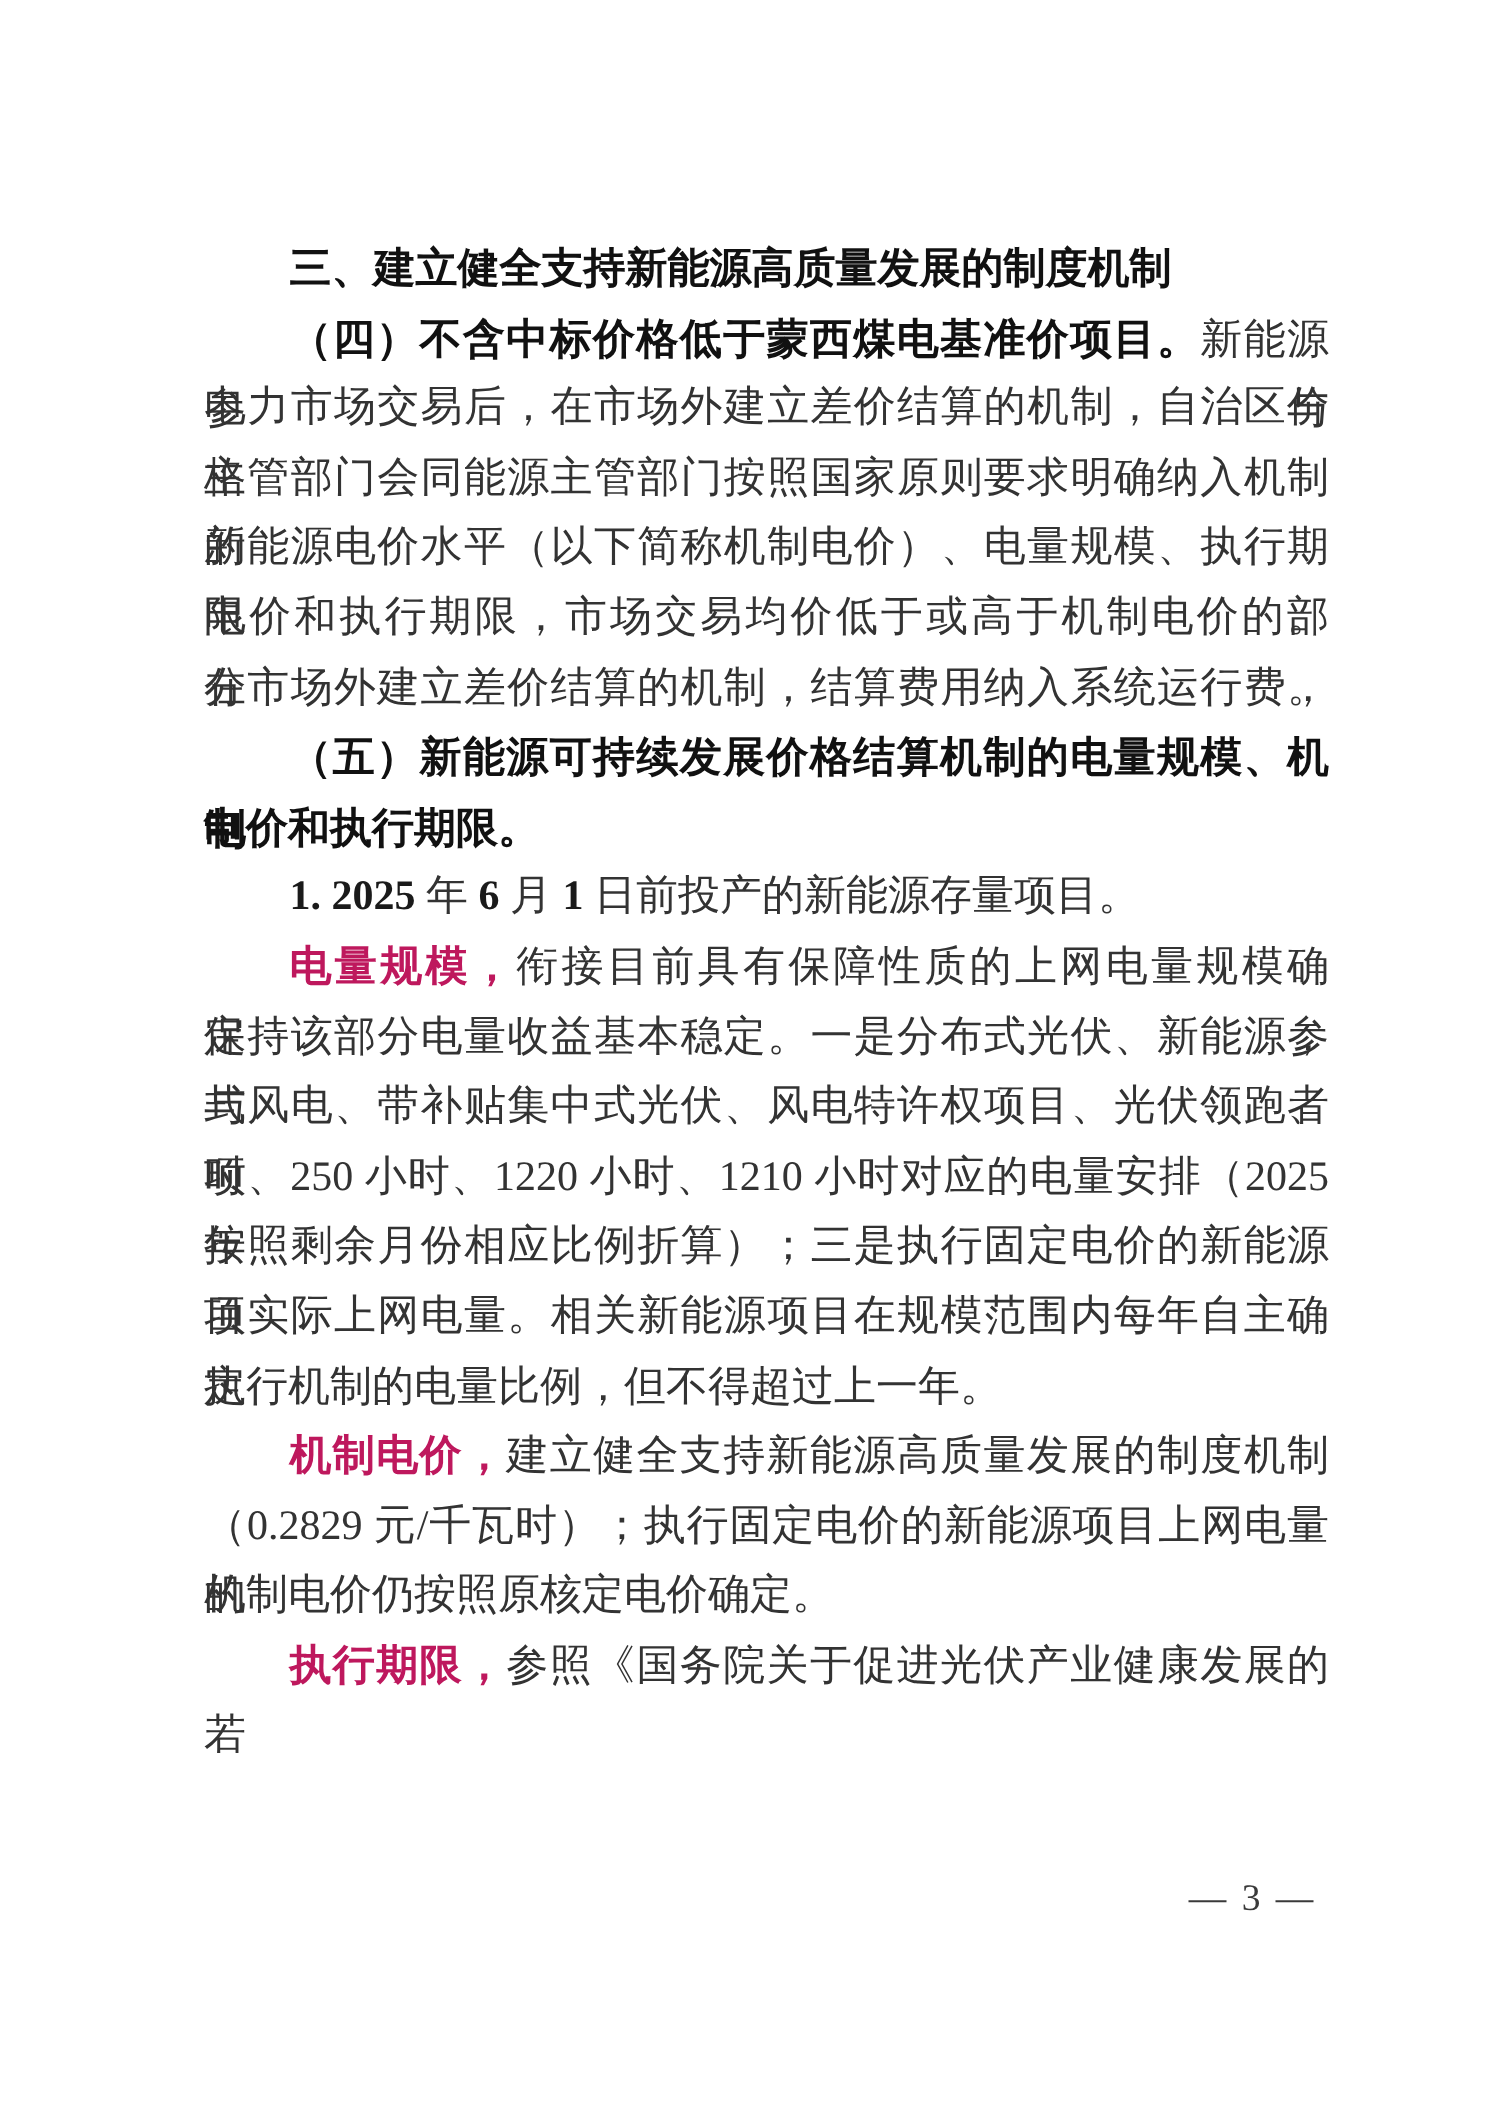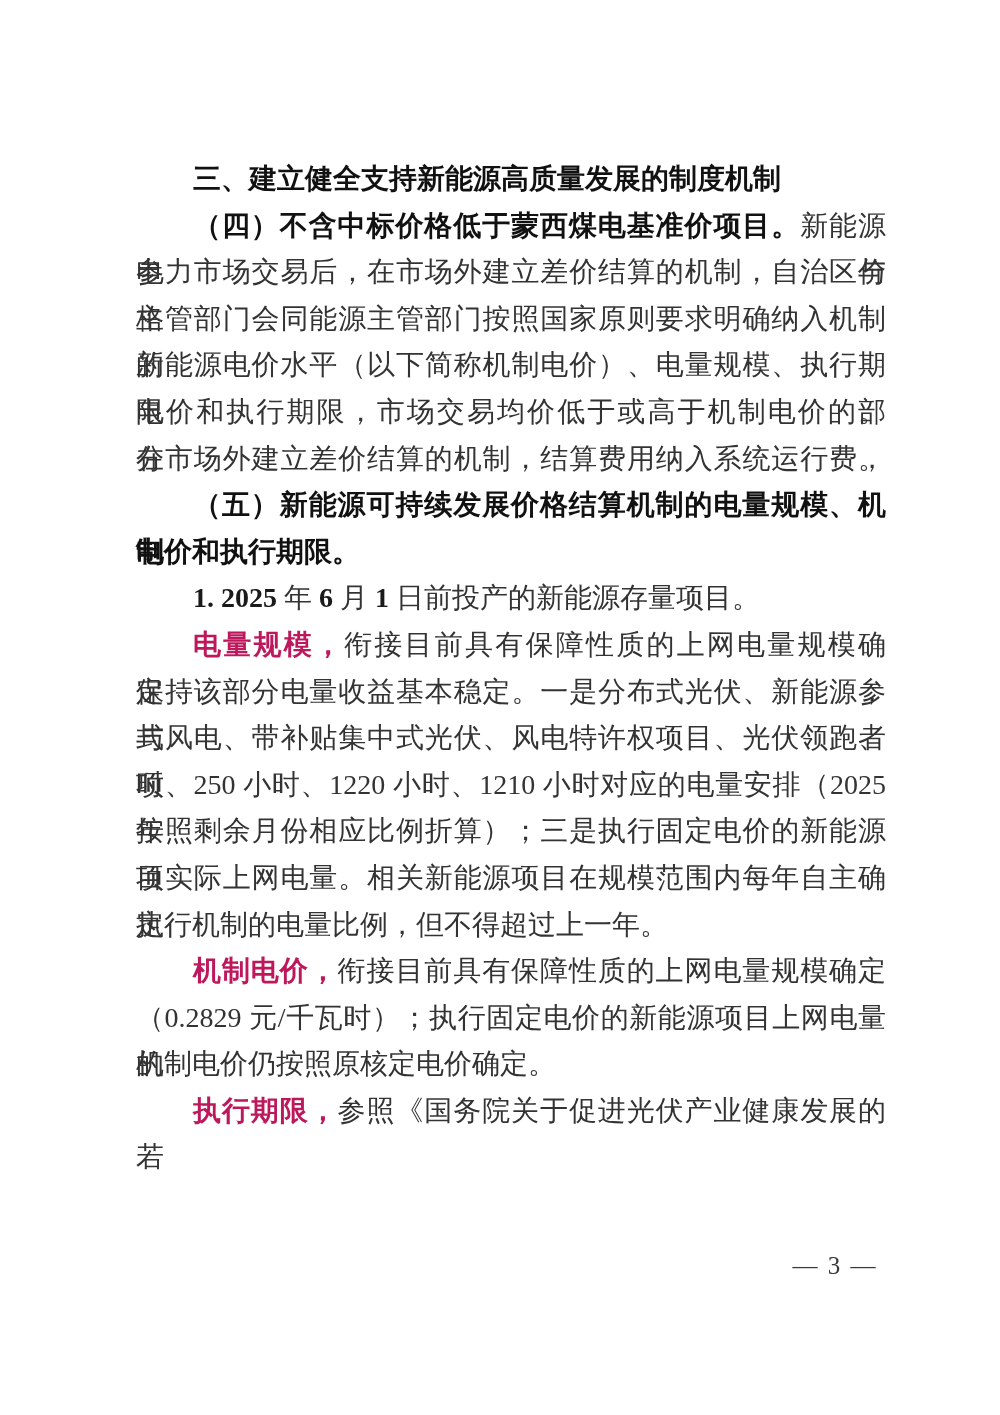--- a/index.html
+++ b/index.html
@@ -89,21 +89,21 @@
       <div class="line indent"><span class="s-hs">（五）新能源可持续发展价格结算机制的电量规模、机制</span></div>
       <div class="line end"><span class="s-hs">电价和执行期限。</span></div>
       <div class="line indent end"><span class="s-bn">1. 2025 </span><span class="s-n">年 </span><span class="s-bn">6 </span><span class="s-n">月 </span><span class="s-bn">1 </span><span class="s-n">日前投产的新能源存量项目。</span></div>
       <div class="line indent"><span class="s-bs">电量规模，</span><span class="s-n">衔接目前具有保障性质的上网电量规模确定，</span></div>
       <div class="line"><span class="s-n">保持该部分电量收益基本稳定。一是分布式光伏、新能源参与、</span></div>
       <div class="line"><span class="s-n">式风电、带补贴集中式光伏、风电特许权项目、光伏领跑者项</span></div>
       <div class="line"><span class="s-n">时、250 小时、1220 小时、1210 小时对应的电量安排（2025 年</span></div>
       <div class="line"><span class="s-n">按照剩余月份相应比例折算）；三是执行固定电价的新能源项</span></div>
       <div class="line"><span class="s-n">目实际上网电量。相关新能源项目在规模范围内每年自主确定</span></div>
       <div class="line end"><span class="s-n">执行机制的电量比例，但不得超过上一年。</span></div>
-      <div class="line indent"><span class="s-bs">机制电价，</span><span class="s-n">衔接目前具有保障性质的上网电量规模确定</span></div>
+      <div class="line indent"><span class="s-bs">机制电价，</span><span class="s-n">建立健全支持新能源高质量发展的制度机制</span></div>
       <div class="line"><span class="s-n">（0.2829 元/千瓦时）；执行固定电价的新能源项目上网电量的</span></div>
       <div class="line end"><span class="s-n">机制电价仍按照原核定电价确定。</span></div>
       <div class="line indent"><span class="s-bs">执行期限，</span><span class="s-n">参照《国务院关于促进光伏产业健康发展的若</span></div>
     </div>
 
   <div class="footer-pageno">— 3 —</div>
 
 </div>
 
 </body></html>

